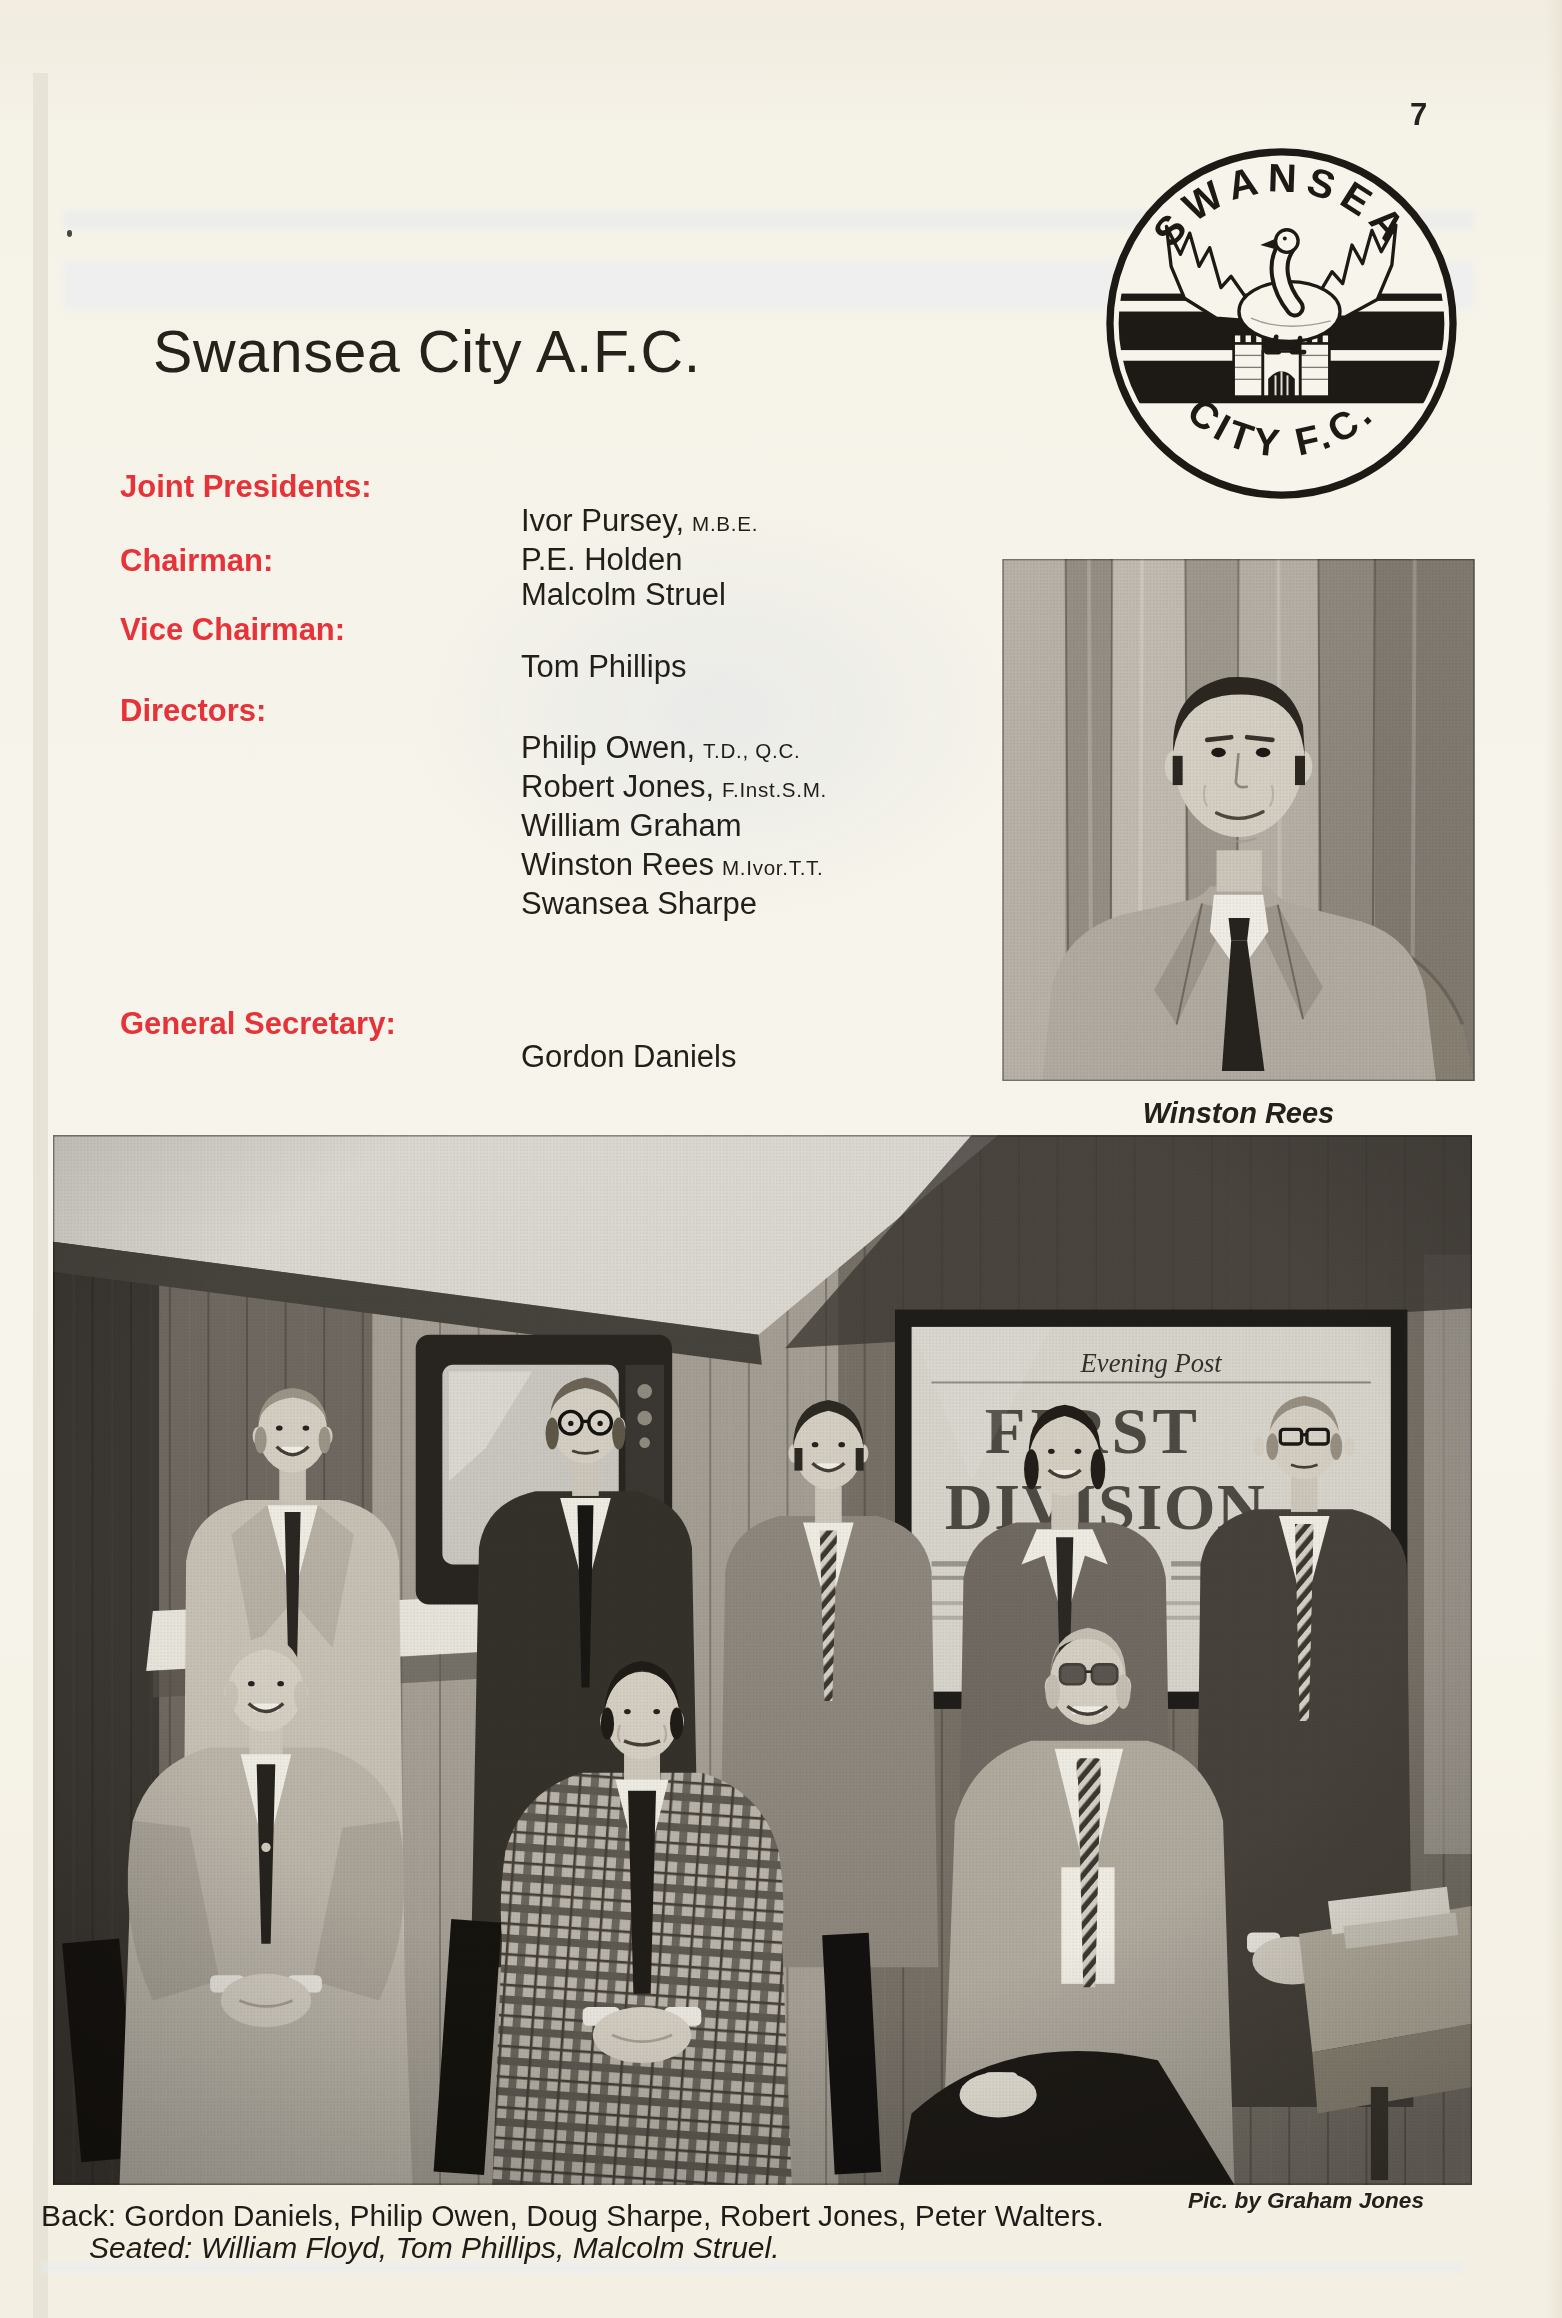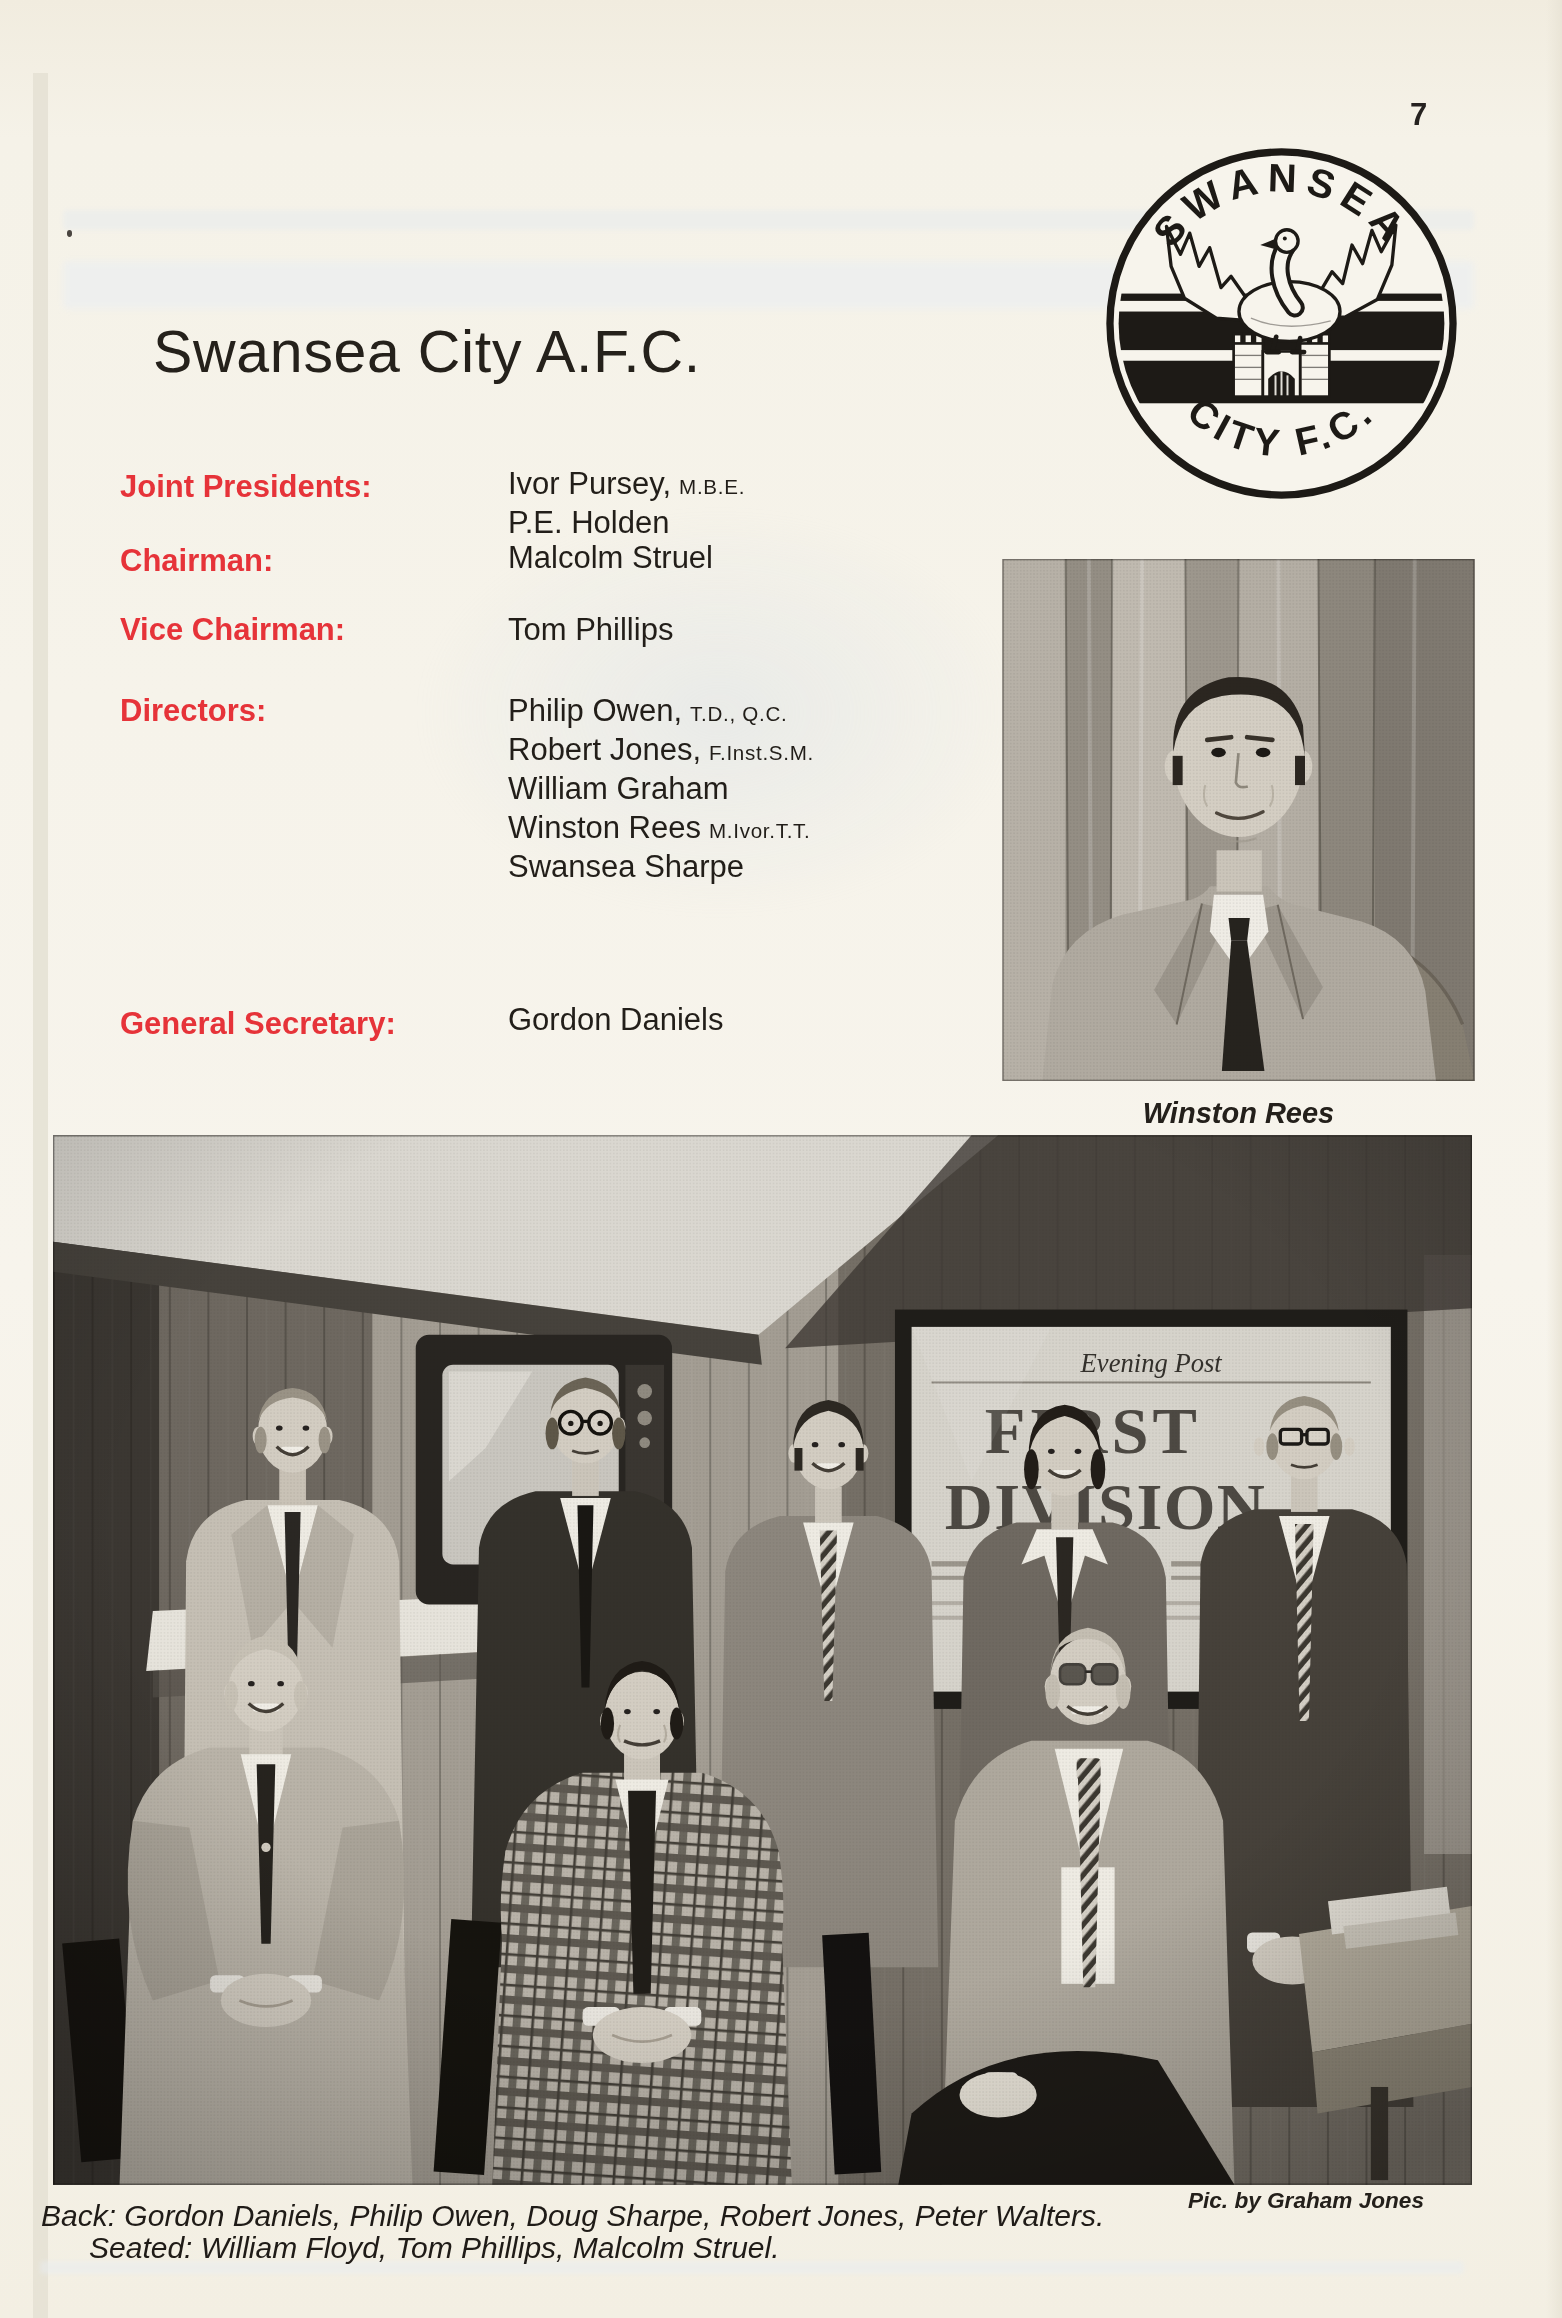--- a/index.html
+++ b/index.html
@@ -16,30 +16,30 @@
   .bleed3{left:40px; top:2261px; width:1424px; height:13.3px; background:#e8edf1; opacity:.5; filter:blur(2px);}
   .bleed4{left:413px; top:506px; width:612px; height:413px; background:radial-gradient(ellipse at center, rgba(208,219,229,.33), rgba(208,219,229,0) 70%); filter:blur(4px);}
   .speck{position:absolute; left:67px; top:230px; width:5.3px; height:6.7px; border-radius:50%; background:#4a4540;}
   .page-number{position:absolute; left:1410px; top:97px; width:60px; font-size:31px; font-weight:700; color:#262220;}
   .title{position:absolute; left:153px; top:192px; width:859px; margin:0; text-align:center;
          font-size:100px; font-weight:700; letter-spacing:-2px; color:#e63339;}
   .subtitle{position:absolute; left:153px; top:318px; width:859px; text-align:left;
          font-size:59px; font-weight:400; letter-spacing:0.7px; color:#25211b;}
   .crest{position:absolute; left:1098px; top:140px; width:367px; height:367px;}
   .off-label{position:absolute; left:120px; width:386px; font-size:31px; font-weight:700; color:#e63339; letter-spacing:0;}
-  .off-values{position:absolute; left:508px; width:506px; font-size:31px; color:#221e19;}
+  .off-values{position:absolute; left:521px; width:506px; font-size:31px; color:#221e19;margin-top:37px;}
   .off-line{height:39px; line-height:35px; white-space:nowrap;}
   .hon{font-size:20.6px; margin-left:8px; letter-spacing:0.7px;}
   .portrait{position:absolute; left:1002px; top:559px; width:473px; height:522px;}
   .portrait-caption{position:absolute; left:1002px; top:1097px; width:473px; text-align:center;
          font-size:29px; font-weight:700; font-style:italic; color:#24201b;}
   .groupphoto{position:absolute; left:53px; top:1135px; width:1419px; height:1050px;}
   .credit{position:absolute; left:965px; top:2188px; width:459px; text-align:right;
          font-size:22.6px; font-weight:700; font-style:italic; color:#24201b;}
-  .cap1{position:absolute; left:41px; top:2199px; width:1171px; font-size:30px; font-style:italic; color:#1f1b17; white-space:nowrap;}
+  .cap1{position:absolute; left:41px; top:2199px; width:1171px; font-size:30px; color:#1f1b17; white-space:nowrap;}
   .cap2{position:absolute; left:41px; top:2231px; width:1171px; font-size:30px; font-style:italic; color:#1f1b17; white-space:nowrap;margin-left:48px;}
   svg text{font-family:"Liberation Sans", sans-serif;}
   .serif{font-family:"Liberation Serif", serif;}
 </style>
 </head>
 <body>
 
 <div class="page">
 
   <div class="gutter"></div>

